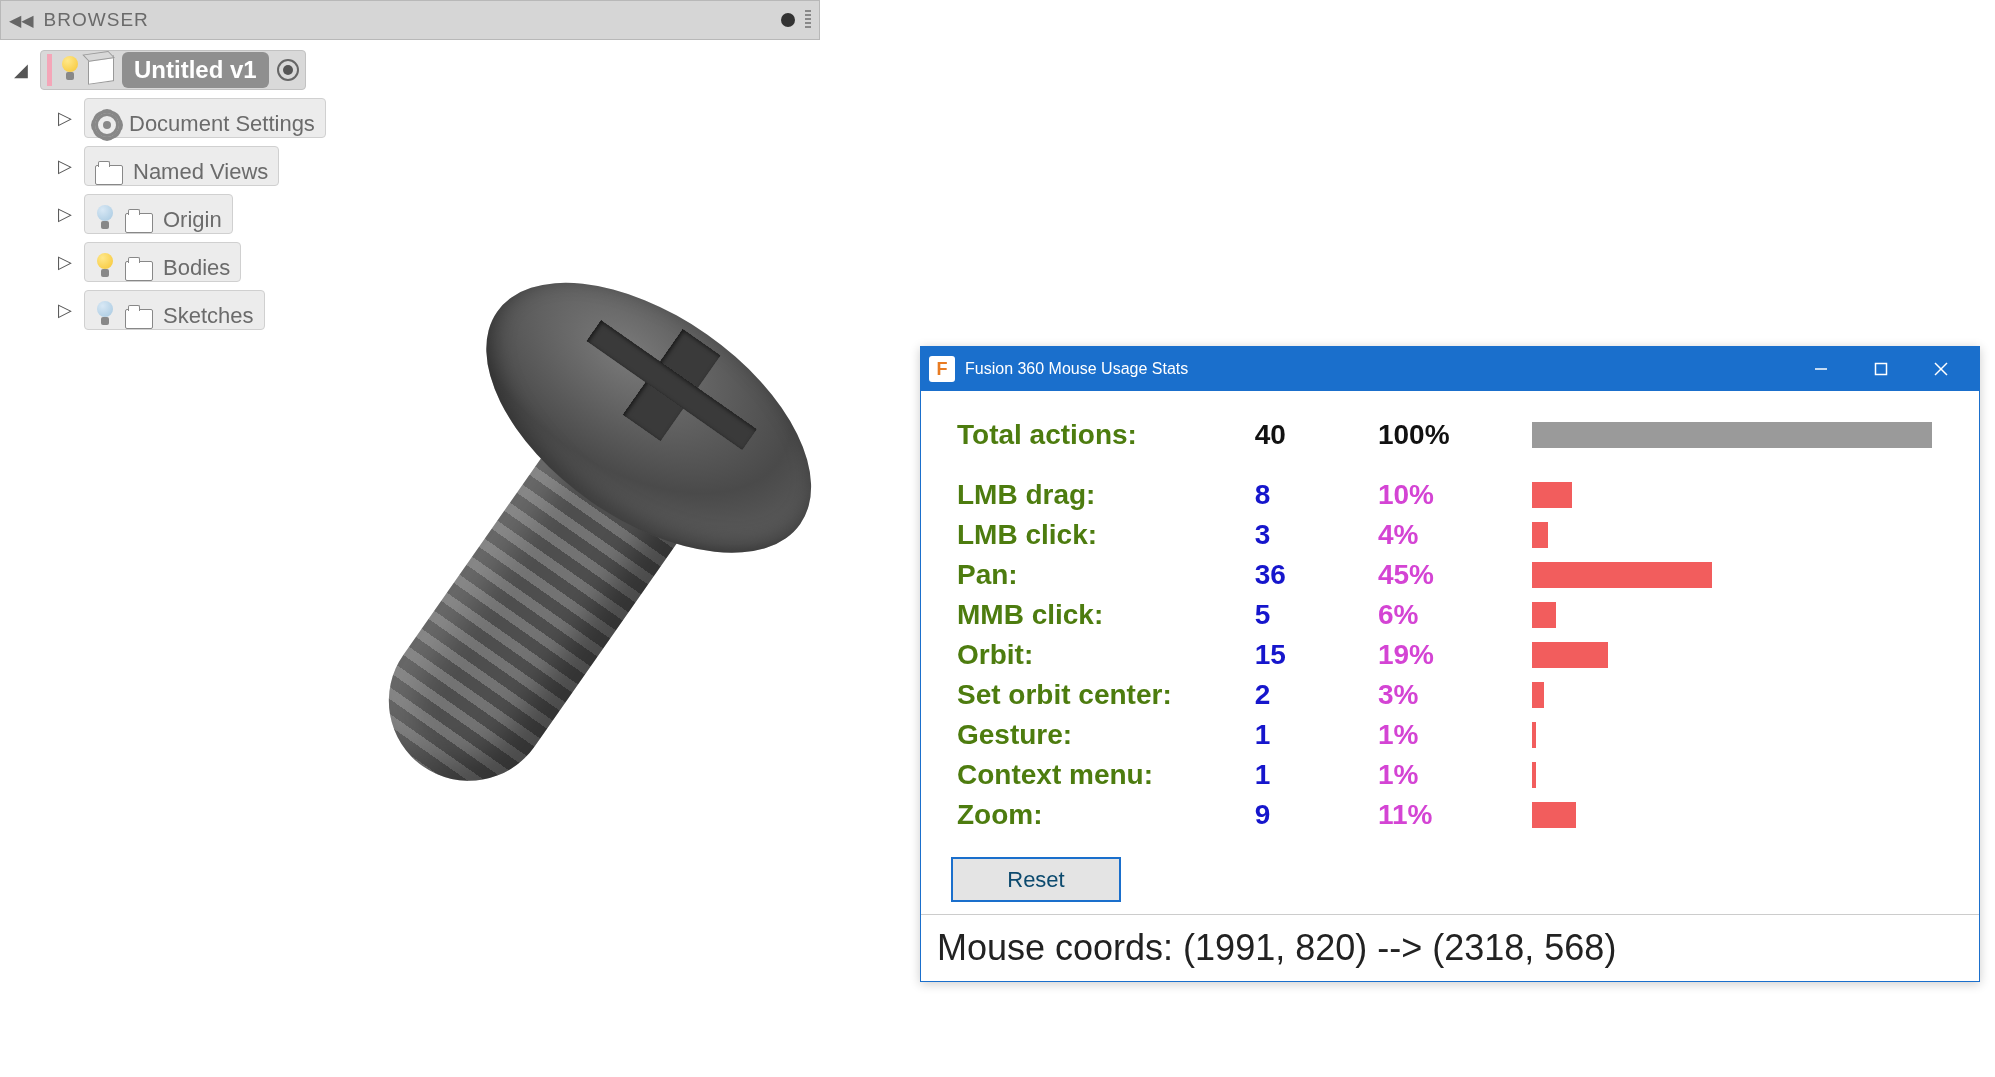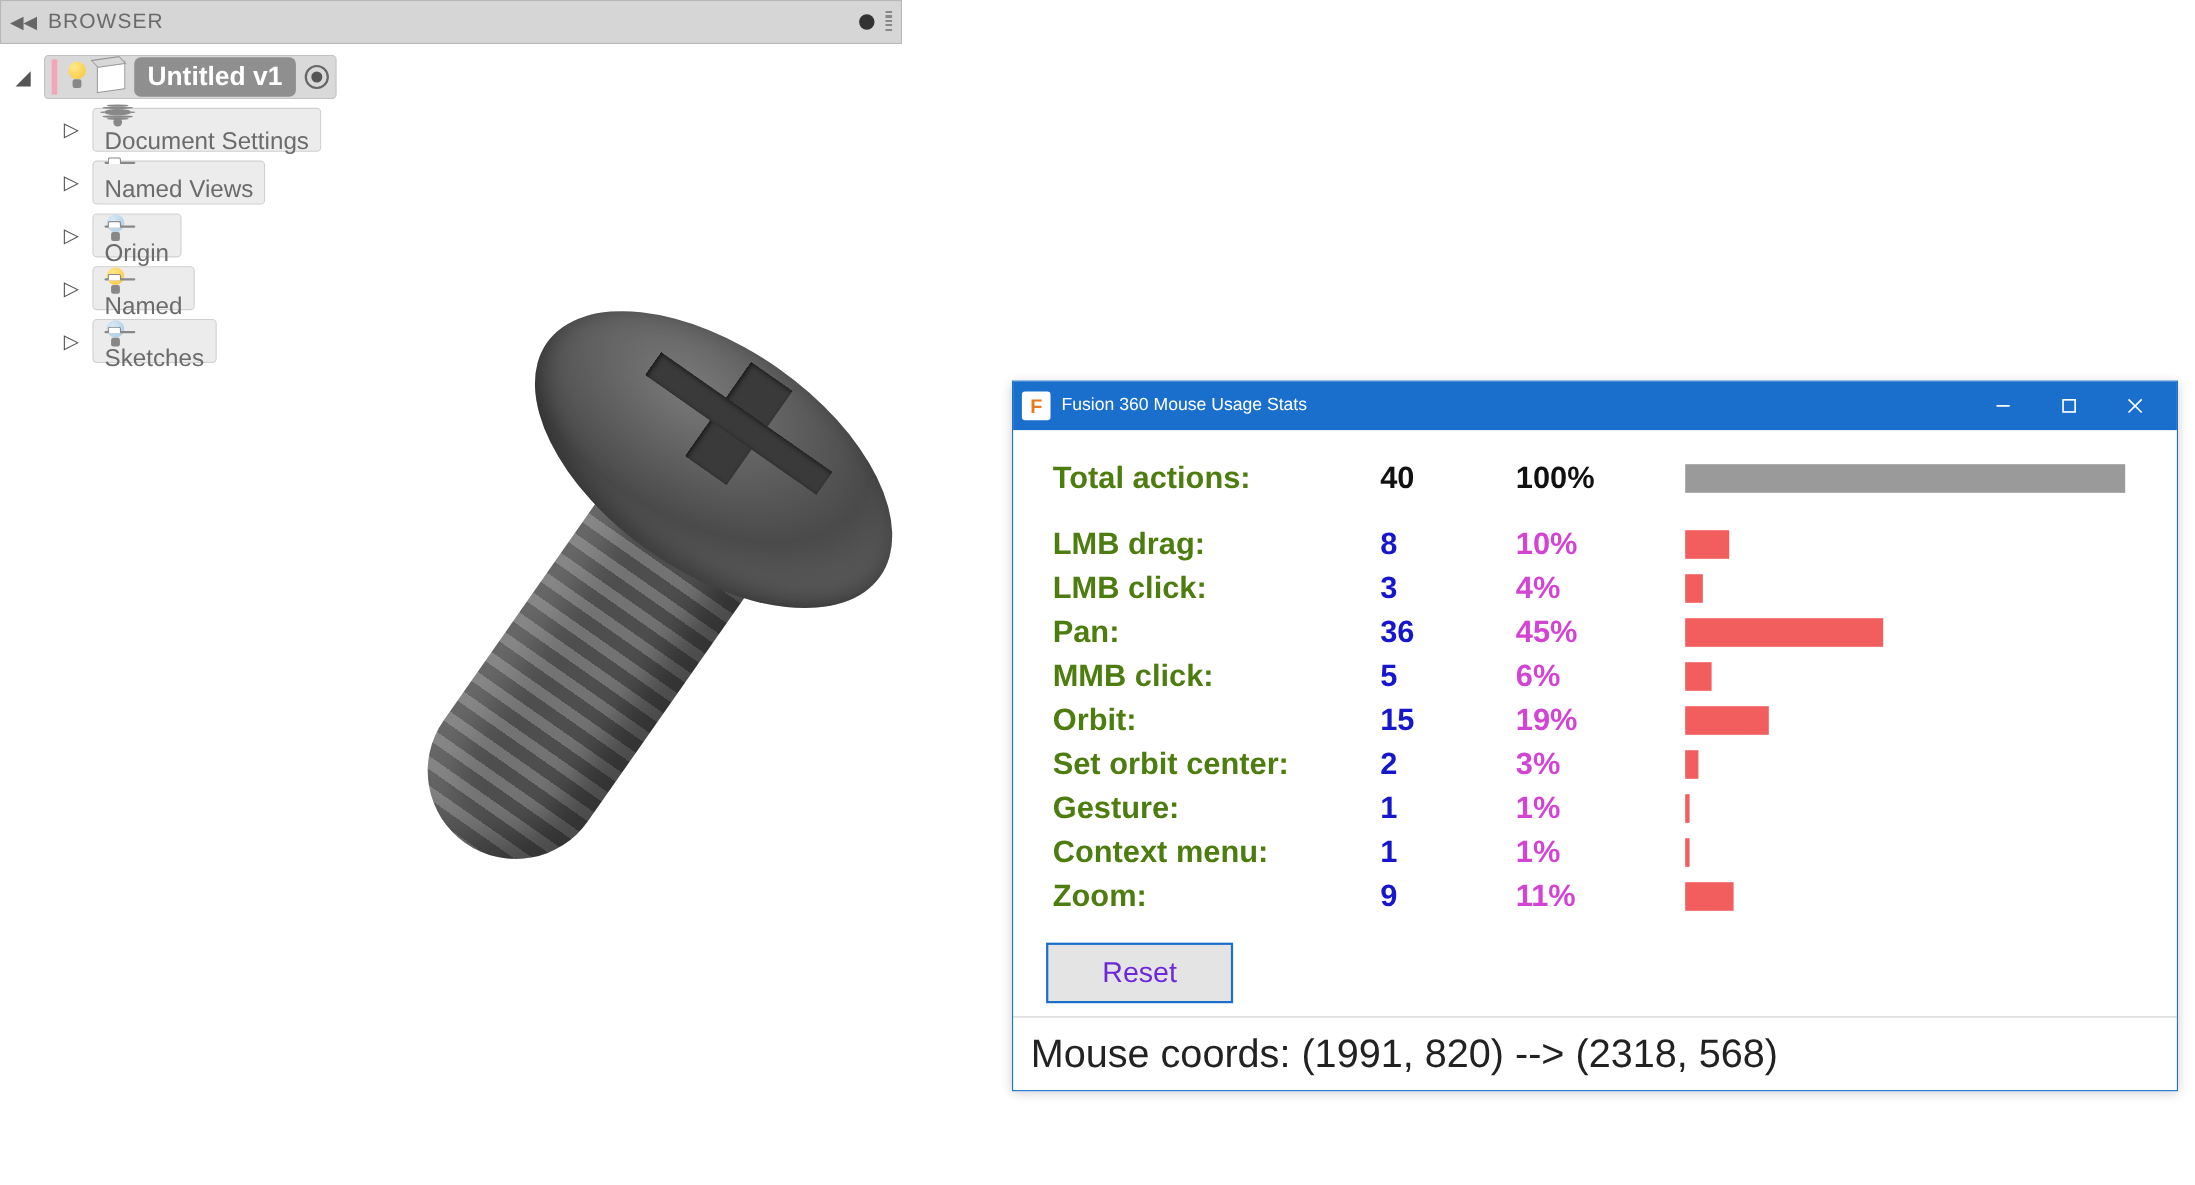--- a/index.html
+++ b/index.html
@@ -146,28 +146,27 @@
 }
 .radio-dot::after {
   content:"";
   width:10px; height:10px;
   background:#555;
   border-radius:50%;
 }
 
 .child-block {
   display:flex;
-  align-items:flex-start;
+  align-items:flex-end;
   background:#ececec;
   border:1px solid #d0d0d0;
   border-radius:4px;
   height:40px;
   padding:0 10px;
   gap:10px;
-  flex-direction:column;
 }
 .gear-icon {
   width:24px;height:24px;
   border:3px solid #888;
   border-radius:50%;
   position:relative;
   box-shadow:
     0 -6px 0 -2px #888,
     0 6px 0 -2px #888,
     -6px 0 0 -2px #888,
@@ -306,25 +305,25 @@
 }
 .bar {
   height: 26px;
   background: #f25d5d;
 }
 .spacer-row td { height: 20px; }
 
 .reset-btn {
   margin-top: 22px;
   width: 170px;
-  height: 55px;
+  height: 45px;
   background: #e4e4e4;
   border: 2px solid #1a6fcc;
-  font-size: 26px;
-  color:#6d28d9;
+  font-size: 22px;
+  color:#0c4a6e;
   cursor:pointer;
 }
 .stats-footer {
   border-top: 1px solid #ccc;
   padding: 12px 16px;
   font-size: 36px;
   color:#222;
 }
 </style>
 </head>
@@ -372,21 +371,21 @@
         <span class="folder-icon"></span>
         <span class="child-label">Origin</span>
       </div>
     </div>
 
     <div class="tree-row child">
       <span class="tree-arrow">▷</span>
       <div class="child-block">
         <span class="bulb"></span>
         <span class="folder-icon"></span>
-        <span class="child-label">Named</span>
+        <span class="child-label">Bodies</span>
       </div>
     </div>
 
     <div class="tree-row child">
       <span class="tree-arrow">▷</span>
       <div class="child-block">
         <span class="bulb off"></span>
         <span class="folder-icon"></span>
         <span class="child-label">Sketches</span>
       </div>

